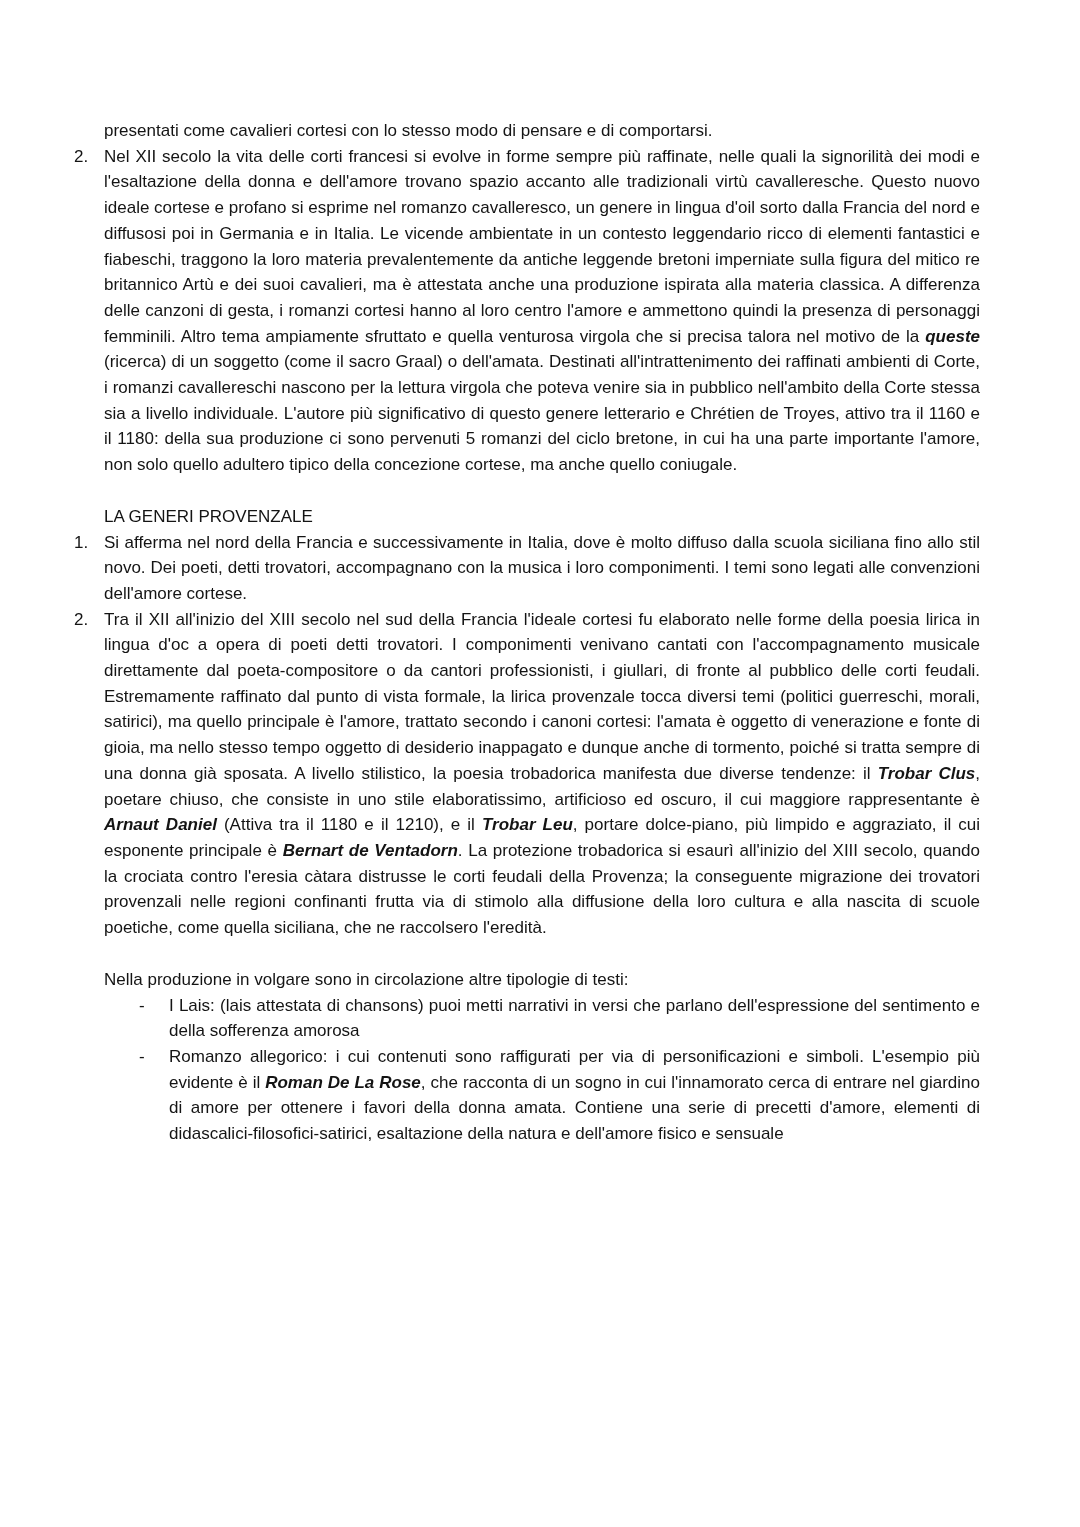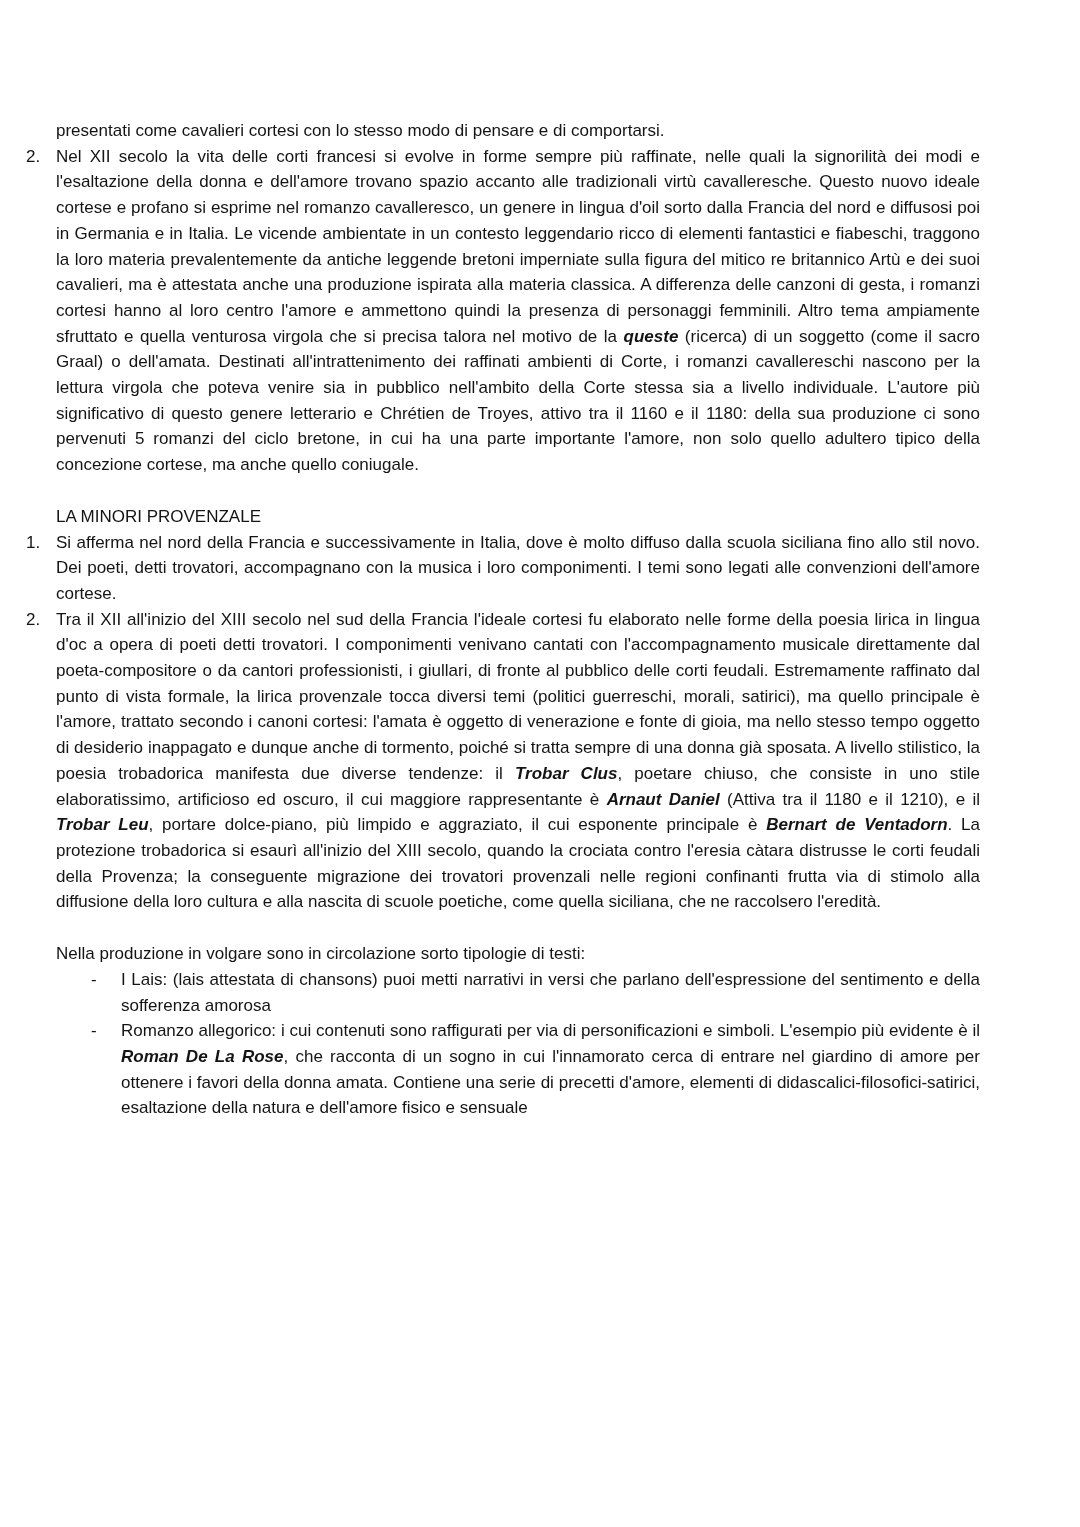--- a/index.html
+++ b/index.html
@@ -7,21 +7,21 @@
   body {
     width: 1080px;
     min-height: 1527px;
     font-family: "Liberation Sans", sans-serif;
     color: #141414;
   }
   .page {
     width: 1080px;
     min-height: 1527px;
     background: #ffffff;
-    padding: 118px 100px 60px 56px;
+    padding: 118px 100px 60px 104px;
   }
   .block {
     position: relative;
     font-size: 17px;
     line-height: 25.7px;
   }
   .block .text {
     display: block;
     text-align: justify;
   }
@@ -47,33 +47,33 @@
   <div>
       <div class="block para nojust">
         <span class="text"><span>presentati come cavalieri cortesi con lo stesso modo di pensare e di comportarsi.</span></span>
       </div>
       <div class="block numbered">
         <span class="marker">2.</span>
         <span class="text"><span>Nel XII secolo la vita delle corti francesi si evolve in forme sempre più raffinate, nelle quali la signorilità dei modi e l'esaltazione della donna e dell'amore trovano spazio accanto alle tradizionali virtù cavalleresche. Questo nuovo ideale cortese e profano si esprime nel romanzo cavalleresco, un genere in lingua d'oil sorto dalla Francia del nord e diffusosi poi in Germania e in Italia. Le vicende ambientate in un contesto leggendario ricco di elementi fantastici e fiabeschi, traggono la loro materia prevalentemente da antiche leggende bretoni imperniate sulla figura del mitico re britannico Artù e dei suoi cavalieri, ma è attestata anche una produzione ispirata alla materia classica. A differenza delle canzoni di gesta, i romanzi cortesi hanno al loro centro l'amore e ammettono quindi la presenza di personaggi femminili. Altro tema ampiamente sfruttato e quella venturosa virgola che si precisa talora nel motivo de la </span><em>queste</em><span> (ricerca) di un soggetto (come il sacro Graal) o dell'amata. Destinati all'intrattenimento dei raffinati ambienti di Corte, i romanzi cavallereschi nascono per la lettura virgola che poteva venire sia in pubblico nell'ambito della Corte stessa sia a livello individuale. L'autore più significativo di questo genere letterario e Chrétien de Troyes, attivo tra il 1160 e il 1180: della sua produzione ci sono pervenuti 5 romanzi del ciclo bretone, in cui ha una parte importante l'amore, non solo quello adultero tipico della concezione cortese, ma anche quello coniugale.</span></span>
       </div>
       <div class="block spacer"></div>
       <div class="block heading">
-        <span class="text"><span>LA MINORI PROVENZALE</span></span>
+        <span class="text"><span>LA GENERI PROVENZALE</span></span>
       </div>
       <div class="block numbered">
         <span class="marker">1.</span>
         <span class="text"><span>Si afferma nel nord della Francia e successivamente in Italia, dove è molto diffuso dalla scuola siciliana fino allo stil novo. Dei poeti, detti trovatori, accompagnano con la musica i loro componimenti. I temi sono legati alle convenzioni dell'amore cortese.</span></span>
       </div>
       <div class="block numbered">
         <span class="marker">2.</span>
         <span class="text"><span>Tra il XII all'inizio del XIII secolo nel sud della Francia l'ideale cortesi fu elaborato nelle forme della poesia lirica in lingua d'oc a opera di poeti detti trovatori. I componimenti venivano cantati con l'accompagnamento musicale direttamente dal poeta-compositore o da cantori professionisti, i giullari, di fronte al pubblico delle corti feudali. Estremamente raffinato dal punto di vista formale, la lirica provenzale tocca diversi temi (politici guerreschi, morali, satirici), ma quello principale è l'amore, trattato secondo i canoni cortesi: l'amata è oggetto di venerazione e fonte di gioia, ma nello stesso tempo oggetto di desiderio inappagato e dunque anche di tormento, poiché si tratta sempre di una donna già sposata. A livello stilistico, la poesia trobadorica manifesta due diverse tendenze: il </span><em>Trobar Clus</em><span>, poetare chiuso, che consiste in uno stile elaboratissimo, artificioso ed oscuro, il cui maggiore rappresentante è </span><em>Arnaut Daniel</em><span> (Attiva tra il 1180 e il 1210), e il </span><em>Trobar Leu</em><span>, portare dolce-piano, più limpido e aggraziato, il cui esponente principale è </span><em>Bernart de Ventadorn</em><span>. La protezione trobadorica si esaurì all'inizio del XIII secolo, quando la crociata contro l'eresia càtara distrusse le corti feudali della Provenza; la conseguente migrazione dei trovatori provenzali nelle regioni confinanti frutta via di stimolo alla diffusione della loro cultura e alla nascita di scuole poetiche, come quella siciliana, che ne raccolsero l'eredità.</span></span>
       </div>
       <div class="block spacer"></div>
       <div class="block para nojust">
-        <span class="text"><span>Nella produzione in volgare sono in circolazione sorto tipologie di testi:</span></span>
+        <span class="text"><span>Nella produzione in volgare sono in circolazione altre tipologie di testi:</span></span>
       </div>
       <div class="block dash">
         <span class="marker">-</span>
         <span class="text"><span>I Lais: (lais attestata di chansons) puoi metti narrativi in versi che parlano dell'espressione del sentimento e della sofferenza amorosa</span></span>
       </div>
       <div class="block dash">
         <span class="marker">-</span>
         <span class="text"><span>Romanzo allegorico: i cui contenuti sono raffigurati per via di personificazioni e simboli. L'esempio più evidente è il </span><em>Roman De La Rose</em><span>, che racconta di un sogno in cui l'innamorato cerca di entrare nel giardino di amore per ottenere i favori della donna amata. Contiene una serie di precetti d'amore, elementi di didascalici-filosofici-satirici, esaltazione della natura e dell'amore fisico e sensuale</span></span>
       </div>
     </div>

